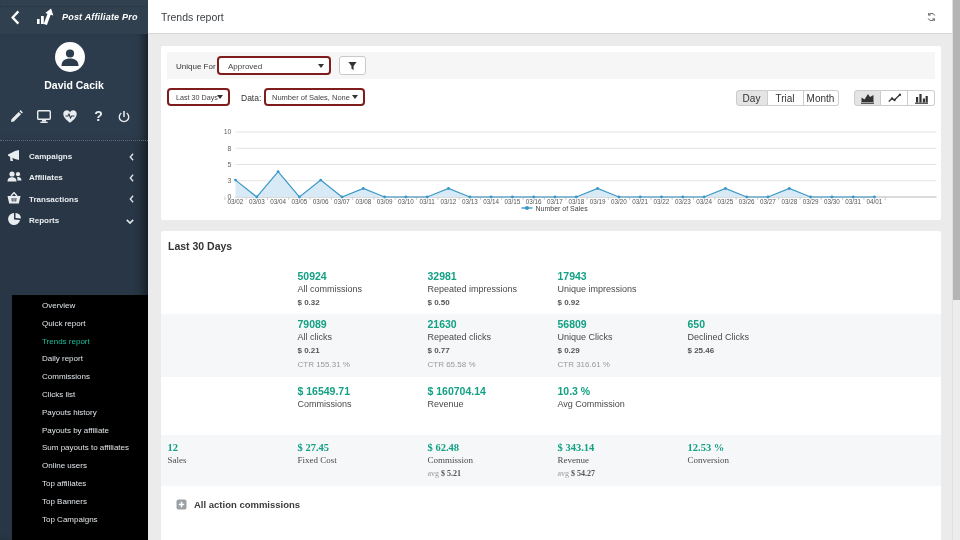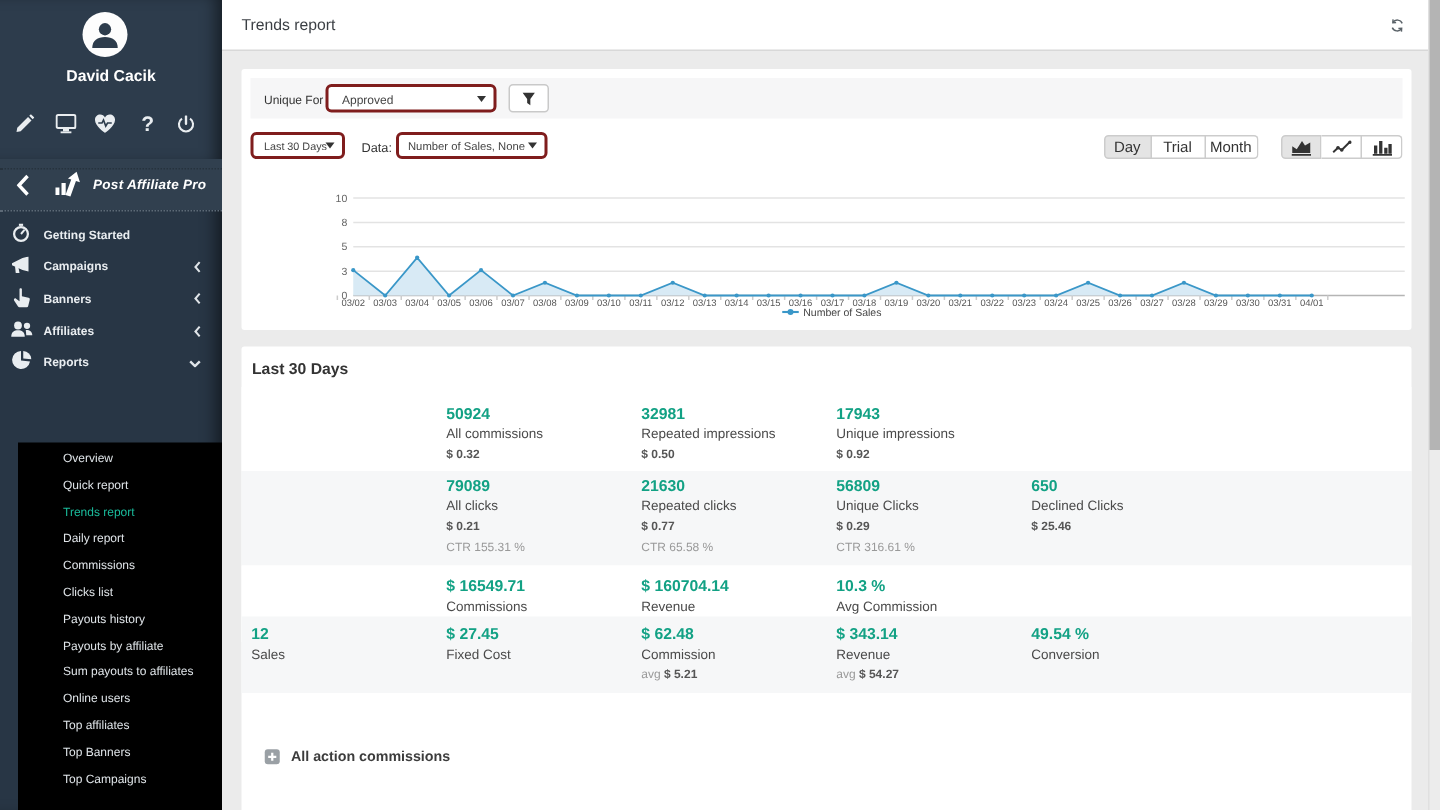--- a/index.html
+++ b/index.html
@@ -63,33 +63,47 @@
 .srow .cell { width:130px; padding-left:6.5px; }
 .num { font-size:10.5px; font-weight:bold; color:#12a184; line-height:13px; }
 .lab { font-size:9px; color:#4a4a4a; line-height:12.5px; }
 .sub { font-size:8px; font-weight:bold; color:#555; line-height:13.5px; }
 .ctr { font-size:8px; color:#999; line-height:16px; }
 .avg { font-size:8px; color:#999; line-height:14px; font-weight:normal;}
 .avg b { color:#555; }
 #row-a { top:27px; height:56px; background:#fff; padding-top:12px; }
 #row-b { top:83px; height:63px; background:#f6f7f8; padding-top:4px; }
 #row-c { top:146px; height:51px; background:#fff; padding-top:8px; }
-#row-d { top:180px; height:51px; background:#f6f7f8; padding-top:6px; }
+#row-d { top:204px; height:51px; background:#f6f7f8; padding-top:6px;font-family:Liberation Serif, serif; }
 #aac { position:absolute; left:15px; top:268px; display:flex; align-items:center; }
 #aac .t { font-size:9.5px; font-weight:bold; color:#3c3c3c; margin-left:7px; }
 #pap-trial { position:absolute; left:24px; top:312px; font-size:9.5px; font-weight:bold; color:#3c3c3c; }
 
 
 #sbar { position:absolute; right:0; top:0; width:8px; height:540px; background:#ececec; border-left:1px solid #e0e0e0;}
 #sbar .thumb { position:absolute; left:0px; top:0; width:8px; height:300px; background:#b4b4b4; }
 </style>
 </head>
 <body>
 
 <div id="sidebar">
+  <div id="sb-top">
+      <div style="position:absolute;left:0;right:0;top:6px;border-top:1px dotted rgba(0,0,0,0.22)"></div>
+    <svg id="sb-back" width="9" height="15" viewBox="0 0 11 18">
+        <polyline points="9,1.5 2,9 9,16.5" fill="none" stroke="#fff" stroke-width="2.8"></polyline>
+      </svg>
+    <div id="sb-logo">
+      <svg width="22" height="20" viewBox="0 0 22 20">
+        <rect x="1" y="12" width="2.6" height="5" fill="#fff"></rect>
+        <rect x="5" y="9" width="2.8" height="8" fill="#fff"></rect>
+        <path d="M10 18 L13.5 18 L13.8 7 L16.6 7 L12.3 1 L8.2 7 L10.5 7 Z" fill="#fff" transform="rotate(18 12 10)"></path>
+      </svg>
+      <span>Post Affiliate Pro</span>
+    </div>
+  </div>
   <div id="sb-profile">
     <div id="avatar">
       <svg width="30" height="30" viewBox="0 0 30 30">
         <circle cx="15" cy="11.5" r="4.1" fill="#2d3c4c"></circle>
         <path d="M6.5 24 C6.5 18.8 10 16.6 15 16.6 C20 16.6 23.5 18.8 23.5 24 Z" fill="#2d3c4c"></path>
       </svg>
     </div>
     <div id="sb-name">David Cacik</div>
     <div id="sb-icons">
       <svg style="left:10px" width="13" height="13" viewBox="0 0 13 13">
@@ -106,71 +120,51 @@
         </svg>
       <svg style="left:92px" width="13" height="13" viewBox="0 0 13 13">
           <text x="6.5" y="11" text-anchor="middle" font-family="Liberation Sans" font-weight="bold" font-size="14" fill="#e9edf0">?</text>
         </svg>
       <svg style="left:118px;top:1px" width="12" height="12" viewBox="0 0 13 13">
           <path d="M6.5 0.4 L6.5 6" stroke="#e9edf0" stroke-width="1.7" stroke-linecap="round"></path>
           <path d="M3.6 2.2 A5.1 5.1 0 1 0 9.4 2.2" fill="none" stroke="#e9edf0" stroke-width="1.5"></path>
         </svg>
     </div>
   </div>
-  <div id="sb-top">
-      <div style="position:absolute;left:0;right:0;top:6px;border-top:1px dotted rgba(0,0,0,0.22)"></div>
-    <svg id="sb-back" width="9" height="15" viewBox="0 0 11 18">
-        <polyline points="9,1.5 2,9 9,16.5" fill="none" stroke="#fff" stroke-width="2.8"></polyline>
-      </svg>
-    <div id="sb-logo">
-      <svg width="22" height="20" viewBox="0 0 22 20">
-        <rect x="1" y="12" width="2.6" height="5" fill="#fff"></rect>
-        <rect x="5" y="9" width="2.8" height="8" fill="#fff"></rect>
-        <path d="M10 18 L13.5 18 L13.8 7 L16.6 7 L12.3 1 L8.2 7 L10.5 7 Z" fill="#fff" transform="rotate(18 12 10)"></path>
-      </svg>
-      <span>Post Affiliate Pro</span>
-    </div>
-  </div>
   <div id="sb-sep"></div>
   <div id="sb-menu">
-    <div class="mi">
-        <span class="ic"><svg width="12" height="13" viewBox="0 0 12 13">
-            <circle cx="6" cy="7" r="4.6" fill="none" stroke="#e9edf0" stroke-width="1.5"></circle>
-            <rect x="4.6" y="0" width="2.8" height="1.6" fill="#e9edf0"></rect>
-            <path d="M6 7 L8.3 4.3" stroke="#e9edf0" stroke-width="1.3"></path>
-          </svg></span>
-        <span class="tx">Getting Started</span>
-      </div>
     <div class="mi">
         <span class="ic"><svg width="14" height="12" viewBox="0 0 14 12">
             <path d="M1 4.5 L8 1 L8 9 L1 5.8 Z M8 1 L12 0 L12 10 L8 9 Z" fill="#e9edf0"></path>
             <path d="M3 6.5 L3.5 11 L6 11 L5.2 6.8" fill="#e9edf0"></path>
           </svg></span>
         <span class="tx">Campaigns</span>
-        <span class="ch"><svg width="5" height="8" viewBox="0 0 6 10">
-            <polyline points="5,1 1.5,5 5,9" fill="none" stroke="#dfe4e8" stroke-width="1.7"></polyline>
-          </svg></span>
-      </div>
-    <div class="mi">
-        <span class="ic"><svg width="11" height="13" viewBox="0 0 11 13">
-            <path d="M4 0.8 C4 0 5.6 0 5.6 0.8 L5.6 5.5 L10 6.5 C10.8 6.7 11 7.2 10.8 8 L9.8 12 C9.6 12.8 9 13 8.2 13 L4.5 13 C3.8 13 3.3 12.7 2.9 12.1 L0.4 8.3 C-0.2 7.4 0.9 6.5 1.7 7.1 L4 8.8 Z" fill="#e9edf0"></path>
-          </svg></span>
-        <span class="tx">Banners</span>
         <span class="ch"><svg width="5" height="8" viewBox="0 0 6 10">
             <polyline points="5,1 1.5,5 5,9" fill="none" stroke="#dfe4e8" stroke-width="1.7"></polyline>
           </svg></span>
       </div>
     <div class="mi">
         <span class="ic"><svg width="15" height="11" viewBox="0 0 15 11">
             <circle cx="5" cy="3" r="2.6" fill="#e9edf0"></circle>
             <path d="M0.5 10.5 C0.5 7.3 2.5 6.2 5 6.2 C7.5 6.2 9.5 7.3 9.5 10.5 Z" fill="#e9edf0"></path>
             <circle cx="11" cy="3.2" r="2.1" fill="#e9edf0"></circle>
             <path d="M10.2 6 C12.5 5.8 14.5 6.9 14.5 9.5 L10.5 9.5" fill="#e9edf0"></path>
           </svg></span>
         <span class="tx">Affiliates</span>
+        <span class="ch"><svg width="5" height="8" viewBox="0 0 6 10">
+            <polyline points="5,1 1.5,5 5,9" fill="none" stroke="#dfe4e8" stroke-width="1.7"></polyline>
+          </svg></span>
+      </div>
+    <div class="mi">
+        <span class="ic"><svg width="14" height="12" viewBox="0 0 14 12">
+            <path d="M0.5 4 L13.5 4 L11.8 11.4 L2.2 11.4 Z" fill="#e9edf0"></path>
+            <path d="M4 4 L7 0.5 L10 4" fill="none" stroke="#e9edf0" stroke-width="1.3"></path>
+            <path d="M5 6 L5.3 9.5 M7 6 L7 9.5 M9 6 L8.7 9.5" stroke="#2d3c4c" stroke-width="1"></path>
+          </svg></span>
+        <span class="tx">Transactions</span>
         <span class="ch"><svg width="5" height="8" viewBox="0 0 6 10">
             <polyline points="5,1 1.5,5 5,9" fill="none" stroke="#dfe4e8" stroke-width="1.7"></polyline>
           </svg></span>
       </div>
     <div class="mi">
         <span class="ic"><svg width="13" height="13" viewBox="0 0 13 13">
             <path d="M6 0 A6 6 0 1 0 12 7 L6 6.4 Z" fill="#e9edf0"></path>
             <path d="M7.5 0 A6 6 0 0 1 13 5.5 L7.5 5 Z" fill="#e9edf0"></path>
           </svg></span>
         <span class="tx">Reports</span>
@@ -441,21 +435,21 @@
             <div class="num">$ 62.48</div>
             <div class="lab">Commission</div>
             <div class="avg">avg <b>$ 5.21</b></div>
           </div>
         <div class="cell">
             <div class="num">$ 343.14</div>
             <div class="lab">Revenue</div>
             <div class="avg">avg <b>$ 54.27</b></div>
           </div>
         <div class="cell">
-            <div class="num">49.54 %</div>
+            <div class="num">12.53 %</div>
             <div class="lab">Conversion</div>
           </div>
         <div class="cell"></div>
       </div>
       <div id="aac">
         <svg width="11" height="11" viewBox="0 0 11 11">
             <rect x="0.5" y="0.5" width="10" height="10" rx="2" fill="#9aa0a5"></rect>
             <path d="M5.5 2.8 L5.5 8.2 M2.8 5.5 L8.2 5.5" stroke="#fff" stroke-width="1.5"></path>
           </svg>
         <span class="t">All action commissions</span>

